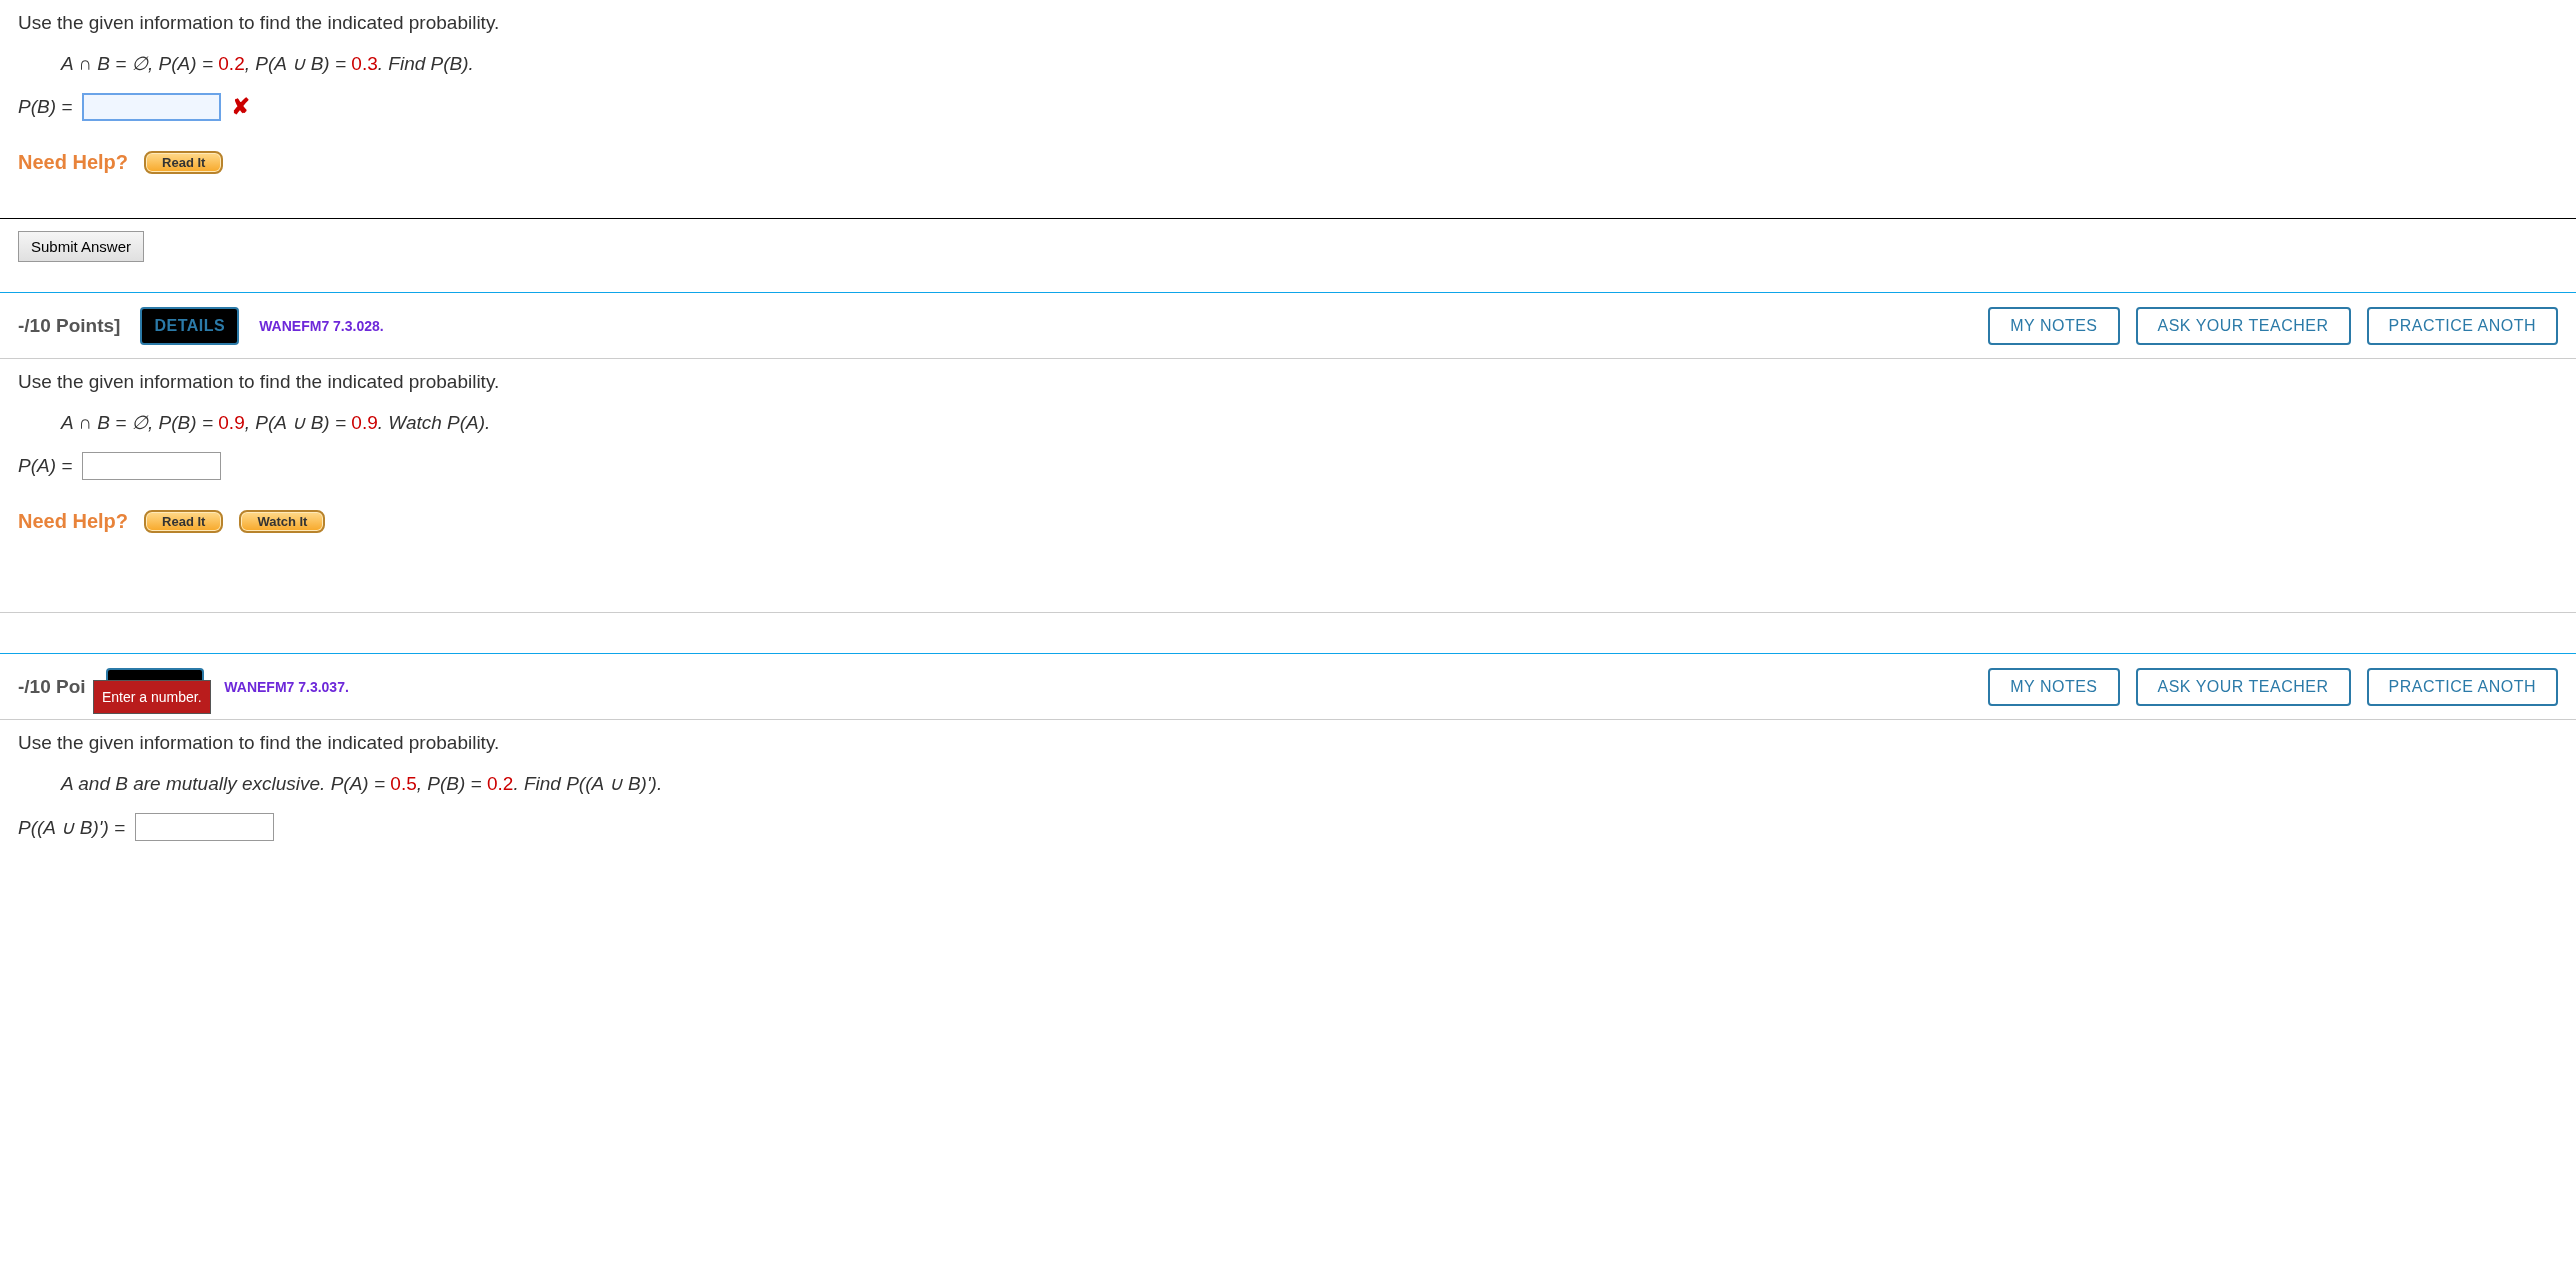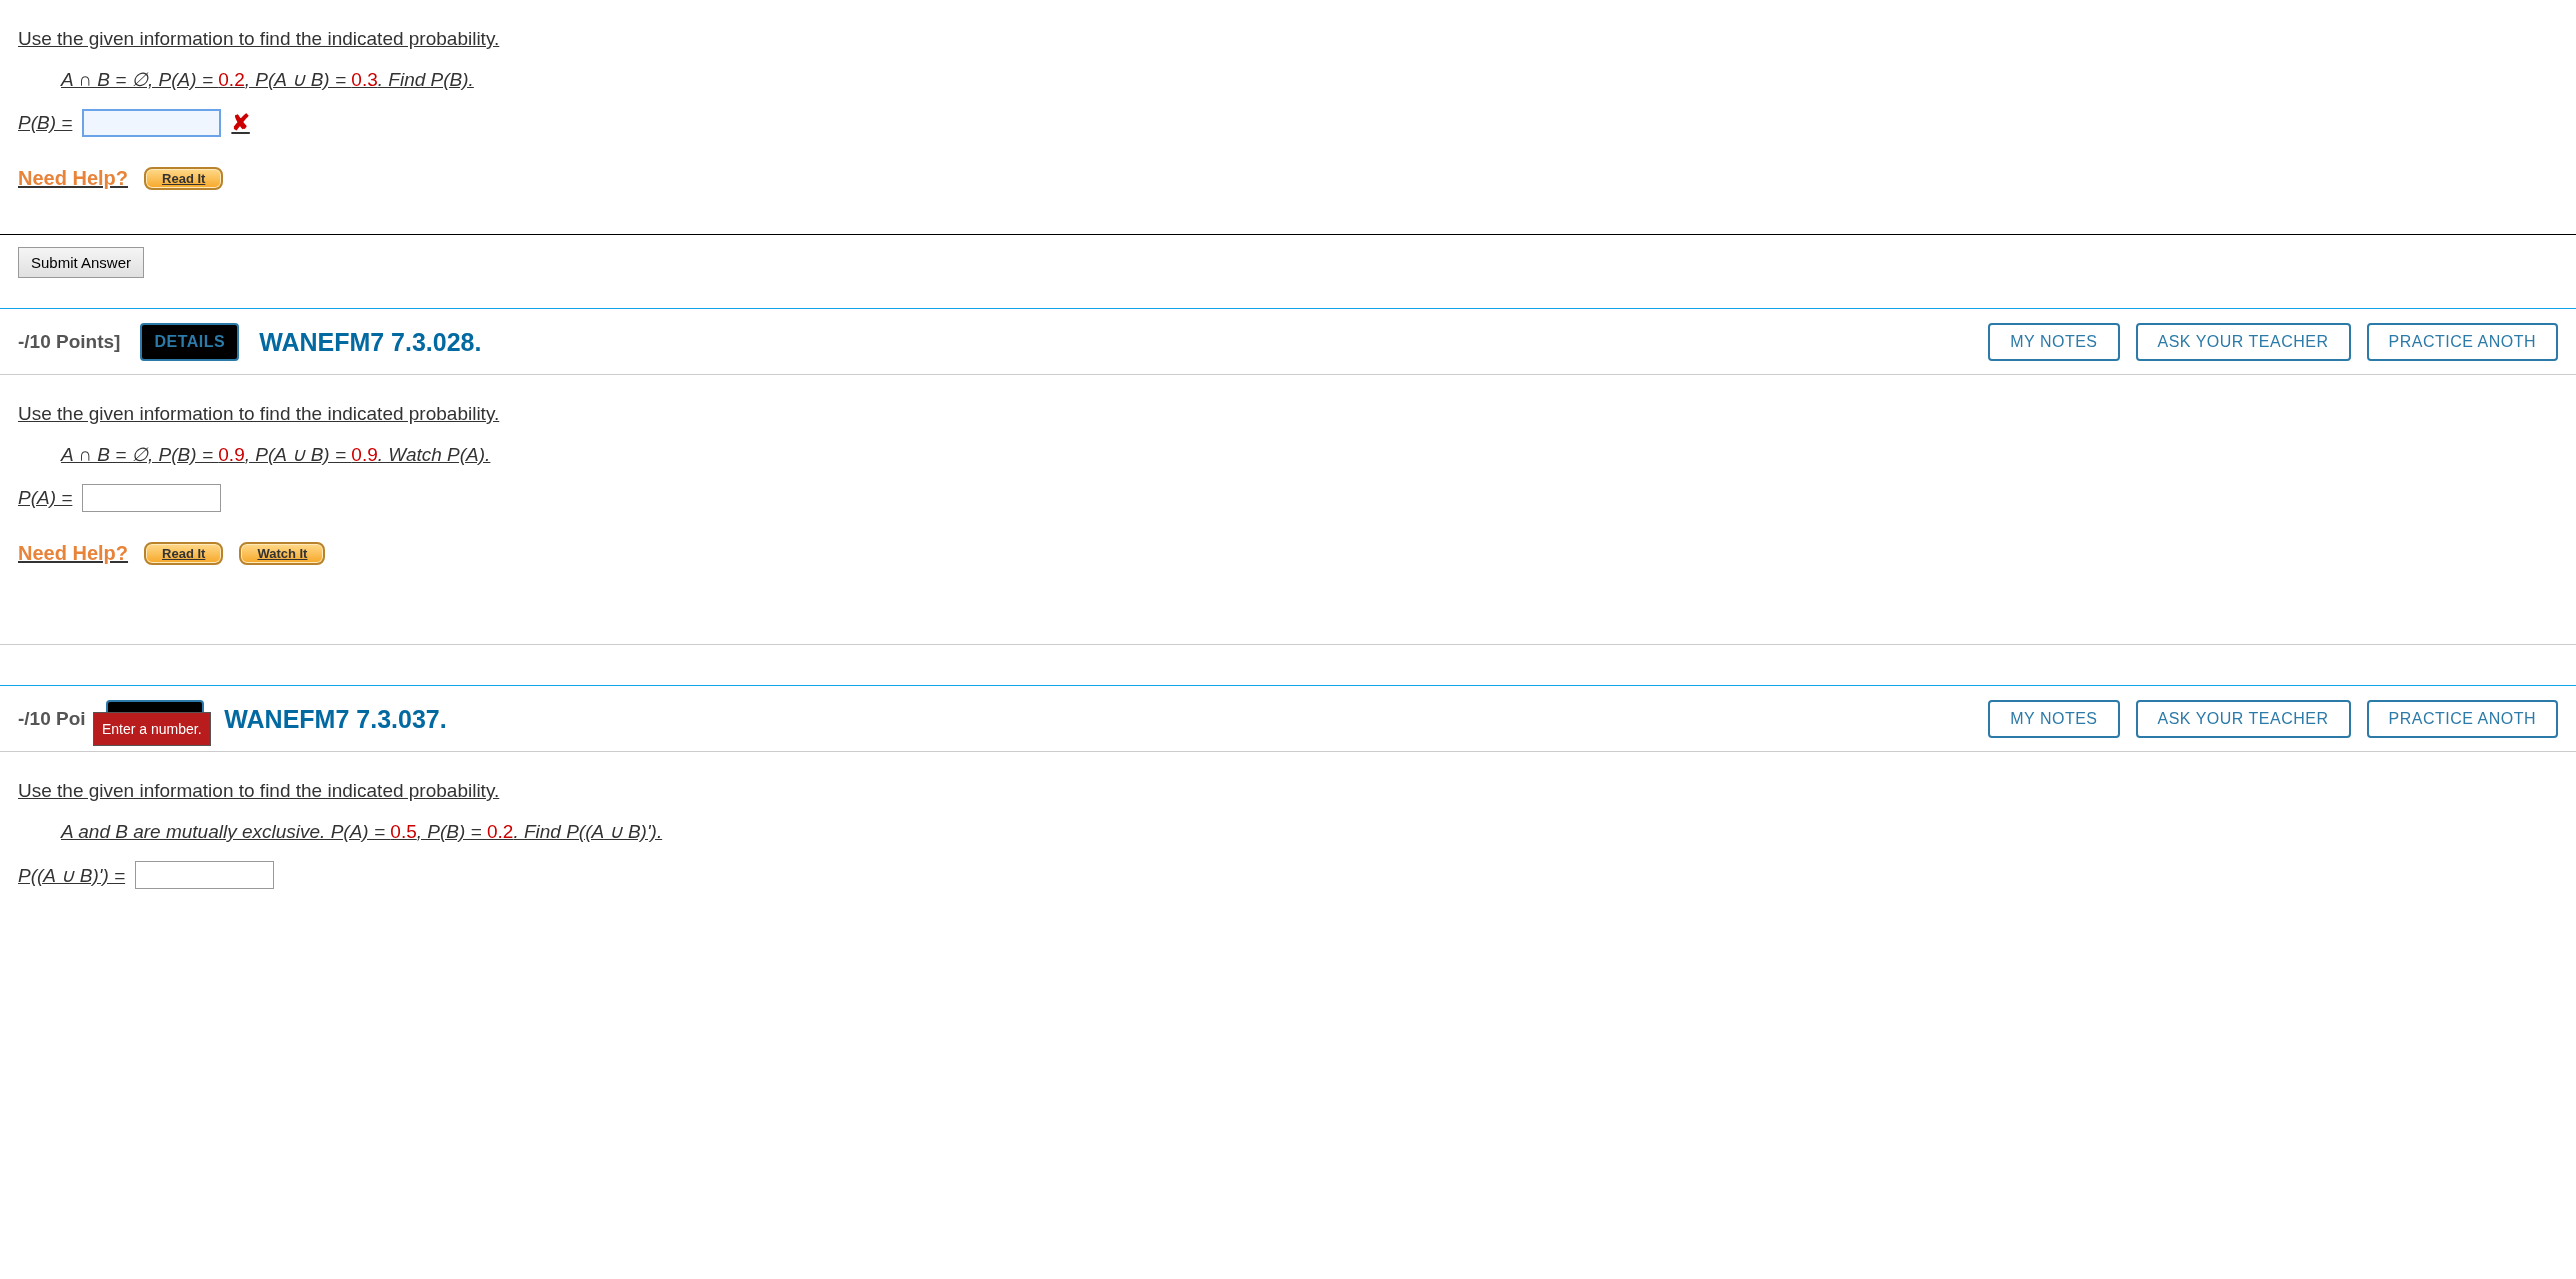--- a/index.html
+++ b/index.html
@@ -4,21 +4,21 @@
 <style>
   * { box-sizing: border-box; }
   body {
     margin: 0;
     padding: 0;
     font-family: Arial, Helvetica, sans-serif;
     font-size: 18px;
     color: #333;
     background: #fff;
   }
-  .section { padding: 28px 18px 0 18px; text-decoration: underline; }
+  .section { padding: 12px 18px 0 18px; }
   .instruction { margin-bottom: 18px; font-size: 19px; }
   .problem-line { margin-left: 43px; margin-bottom: 18px; font-size: 19px; }
   .italic { font-style: italic; }
   .red { color: #cc0000; }
   .answer-line { margin-bottom: 30px; font-size: 19px; display:flex; align-items:center; gap:6px;}
   .answer-input {
     width: 139px;
     height: 28px;
     border: 1px solid #999;
     padding: 2px 6px;
@@ -77,21 +77,21 @@
     border: 2px solid #2b7aa8;
     background: #000000;
     color: #2b7aa8;
     font-weight: bold;
     letter-spacing: 0.5px;
     padding: 8px 12px;
     font-size: 16px;
     border-radius: 4px;
     cursor: pointer;
   }
-  .ref-code { font-weight: bold; font-size: 25px; color:#0369a1;}
+  .ref-code { font-weight: bold; font-size: 14px; color:#6d28d9;}
   .right-group { display: flex; align-items: center; gap: 16px; justify-content: flex-end; }
   .link-btn {
     border: 2px solid #2b7aa8;
     background: #fff;
     color: #2b7aa8;
     padding: 8px 20px;
     font-size: 16px;
     letter-spacing: 0.5px;
     border-radius: 4px;
     cursor: pointer;

